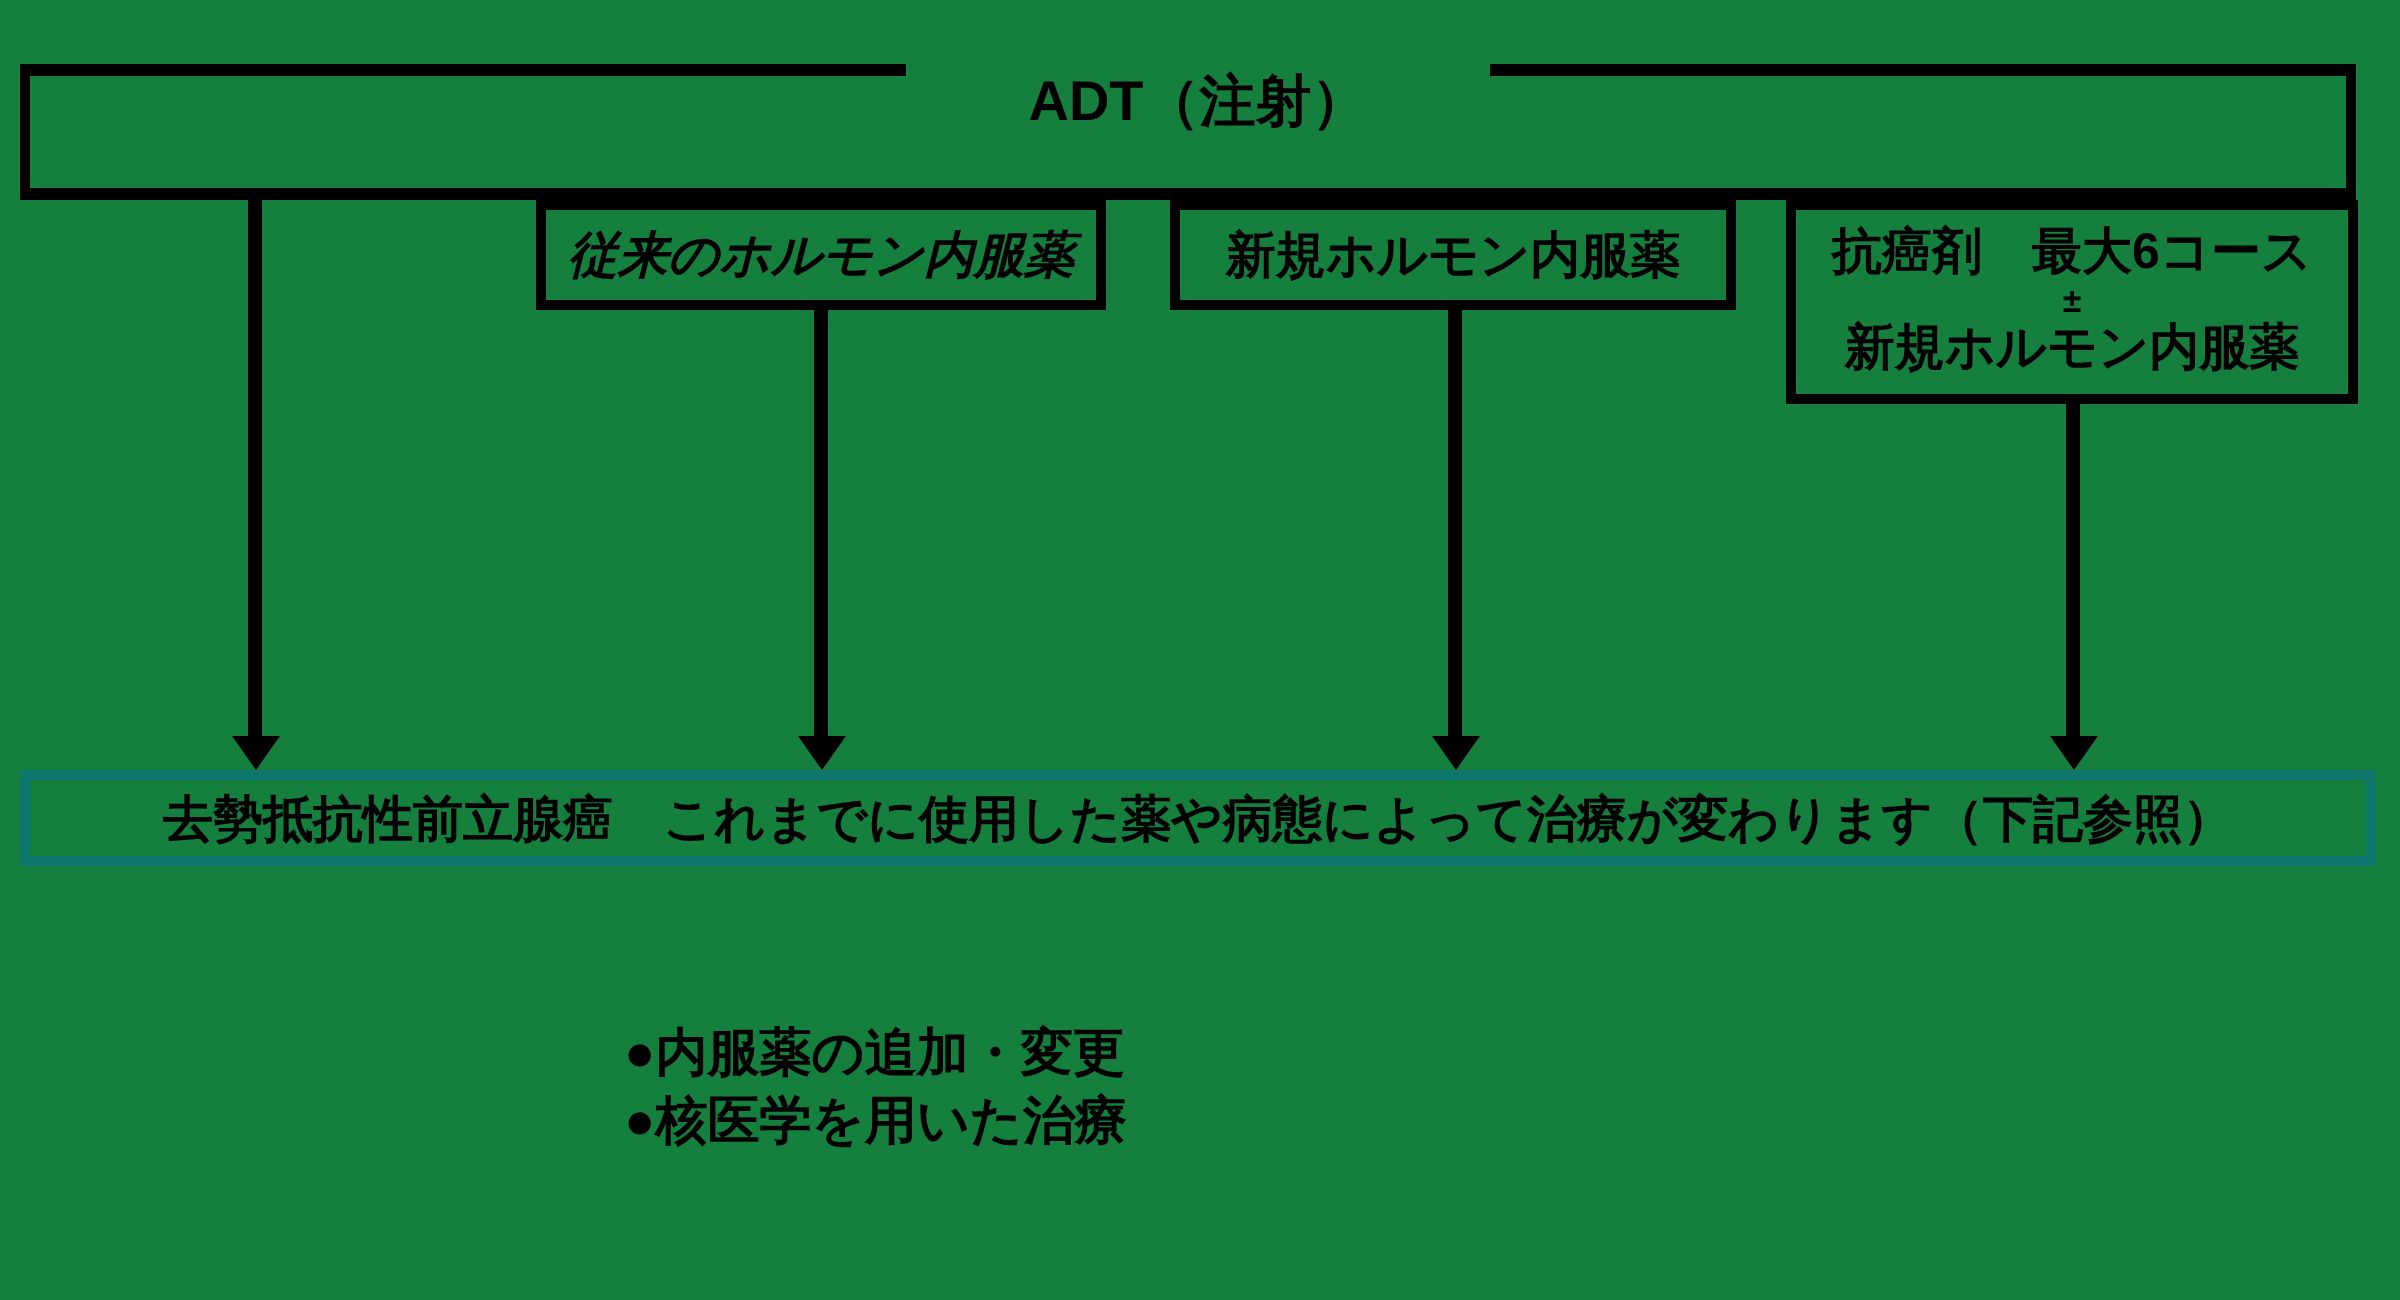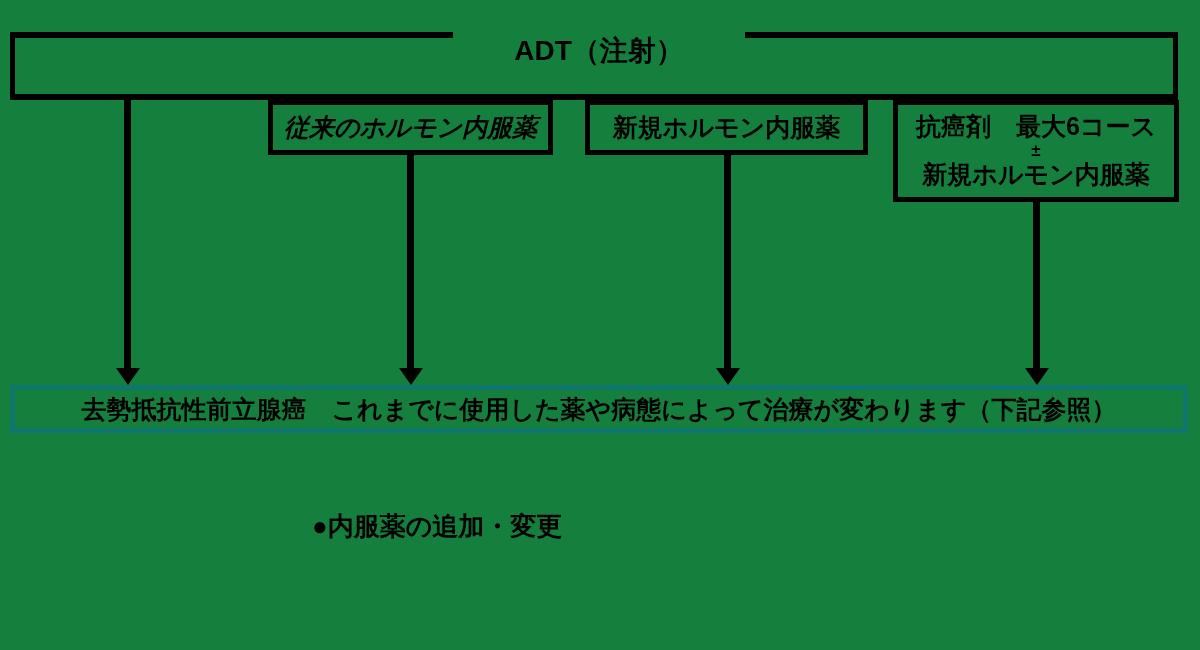--- a/index.html
+++ b/index.html
@@ -128,15 +128,16 @@
   <div class="abs head head-3"></div>
   <div class="abs shaft shaft-4"></div>
   <div class="abs head head-4"></div>
 
   <div class="abs result-bar">
     <span>去勢抵抗性前立腺癌　これまでに使用した薬や病態によって治療が変わります（下記参照）</span>
   </div>
 
   <div class="abs notes">
     <div>●内服薬の追加・変更</div>
+    <div>●核医学を用いた治療</div>
   </div>
 
 </div>
 
 </body></html>

